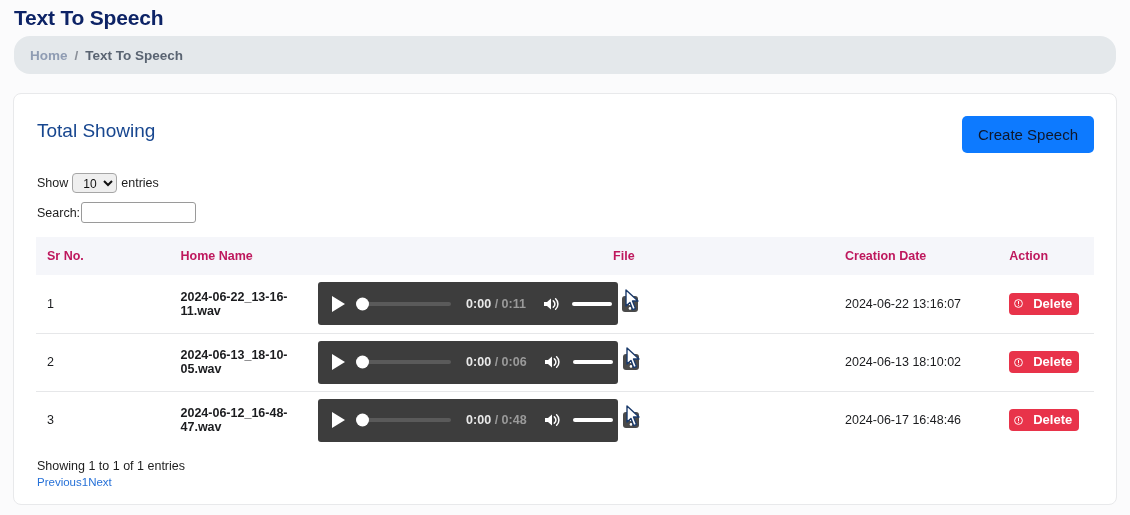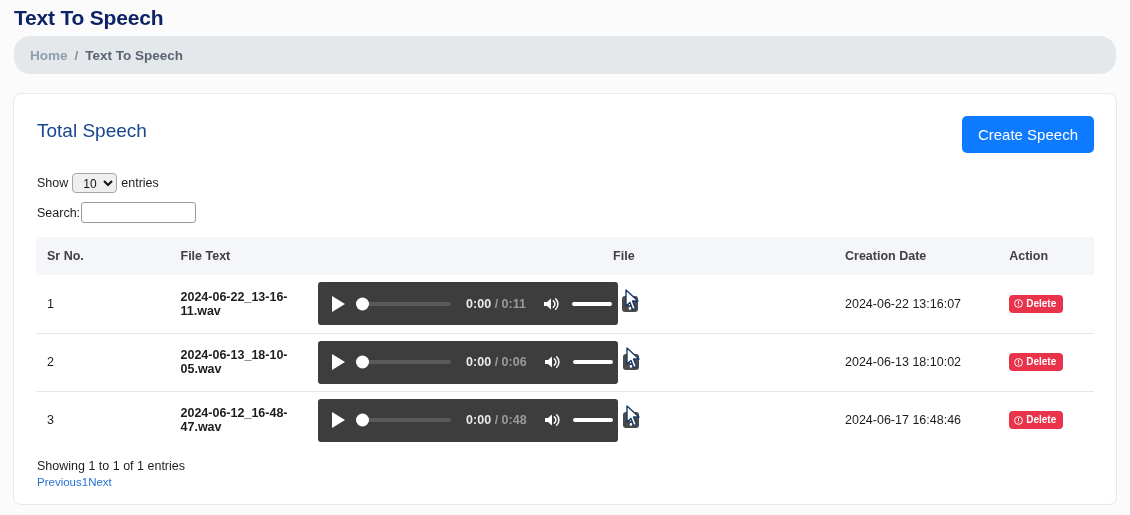--- a/index.html
+++ b/index.html
@@ -57,21 +57,21 @@
   .card-title {
     margin: 0;
     font-size: 19px;
     color: #17468f;
     font-weight: normal;
     padding-left: 1px;
     padding-top: 4px;
   }
   .btn-create {
     background: #0d7aff;
-    color: #ffffff;
+    color: #0f172a;
     border: none;
     border-radius: 5px;
     font-size: 15px;
     padding: 11px 16px;
     cursor: pointer;
     font-family: "Liberation Sans", sans-serif;
     line-height: 1;
   }
 
   
@@ -116,21 +116,21 @@
 
   
   table.data {
     width: 100%;
     border-collapse: collapse;
     margin-top: 14px;
     table-layout: fixed;
   }
   table.data thead th {
     background: #f5f6fa;
-    color: #404040;
+    color: #be185d;
     font-size: 12.5px;
     font-weight: bold;
     text-align: left;
     padding: 12px 0 12px 0;
     border: none;
   }
   table.data tbody td {
     font-size: 12.5px;
     color: #1b1c1f;
     padding: 0;
@@ -225,26 +225,26 @@
     display: flex;
     align-items: center;
     position: relative;
   }
   .cursor-arrow { position: absolute; left: 4px; top: -5px; }
 
   
   .btn-delete {
     display: inline-flex;
     align-items: center;
-    gap: 3px;
+    gap: 10px;
     background: #e8334a;
     color: #ffffff;
     border: none;
     border-radius: 4px;
-    font-size: 10px;
+    font-size: 13px;
     font-weight: bold;
     padding: 3px 7px 3px 5px;
     cursor: pointer;
     font-family: "Liberation Sans", sans-serif;
     line-height: 1.2;
   }
 
   
   .tbl-footer {
     margin-top: 10px;
@@ -272,21 +272,21 @@
 
 <nav class="breadcrumb-bar">
   <span class="crumb-home">Home</span>
   <span class="crumb-sep">/</span>
   <span class="crumb-current">Text To Speech</span>
 </nav>
 
 <section class="card">
 
   <div class="card-head">
-    <h2 class="card-title">Total Speech</h2>
+    <h2 class="card-title">Total Showing</h2>
     <button class="btn-create">Create Speech</button>
   </div>
 
   <div class="controls">
     <div class="len-row">
       <span>Show</span>
       <select class="len-select">
         <option selected="">100</option>
       </select>
       <span>entries</span>
@@ -294,21 +294,21 @@
     <div class="search-row">
       <span>Search:</span>
       <input class="search-input" type="text" value="" style="">
     </div>
   </div>
 
   <table class="data">
     <thead>
       <tr>
         <th class="col-sr">Sr No.</th>
-        <th class="col-name">File Text</th>
+        <th class="col-name">Home Name</th>
         <th class="col-file">File</th>
         <th class="col-date">Creation Date</th>
         <th class="col-act">Action</th>
       </tr>
     </thead>
     <tbody>
 
       <tr>
         <td class="col-sr">1</td>
         <td class="col-name">2024-06-22_13-16-11.wav</td>

